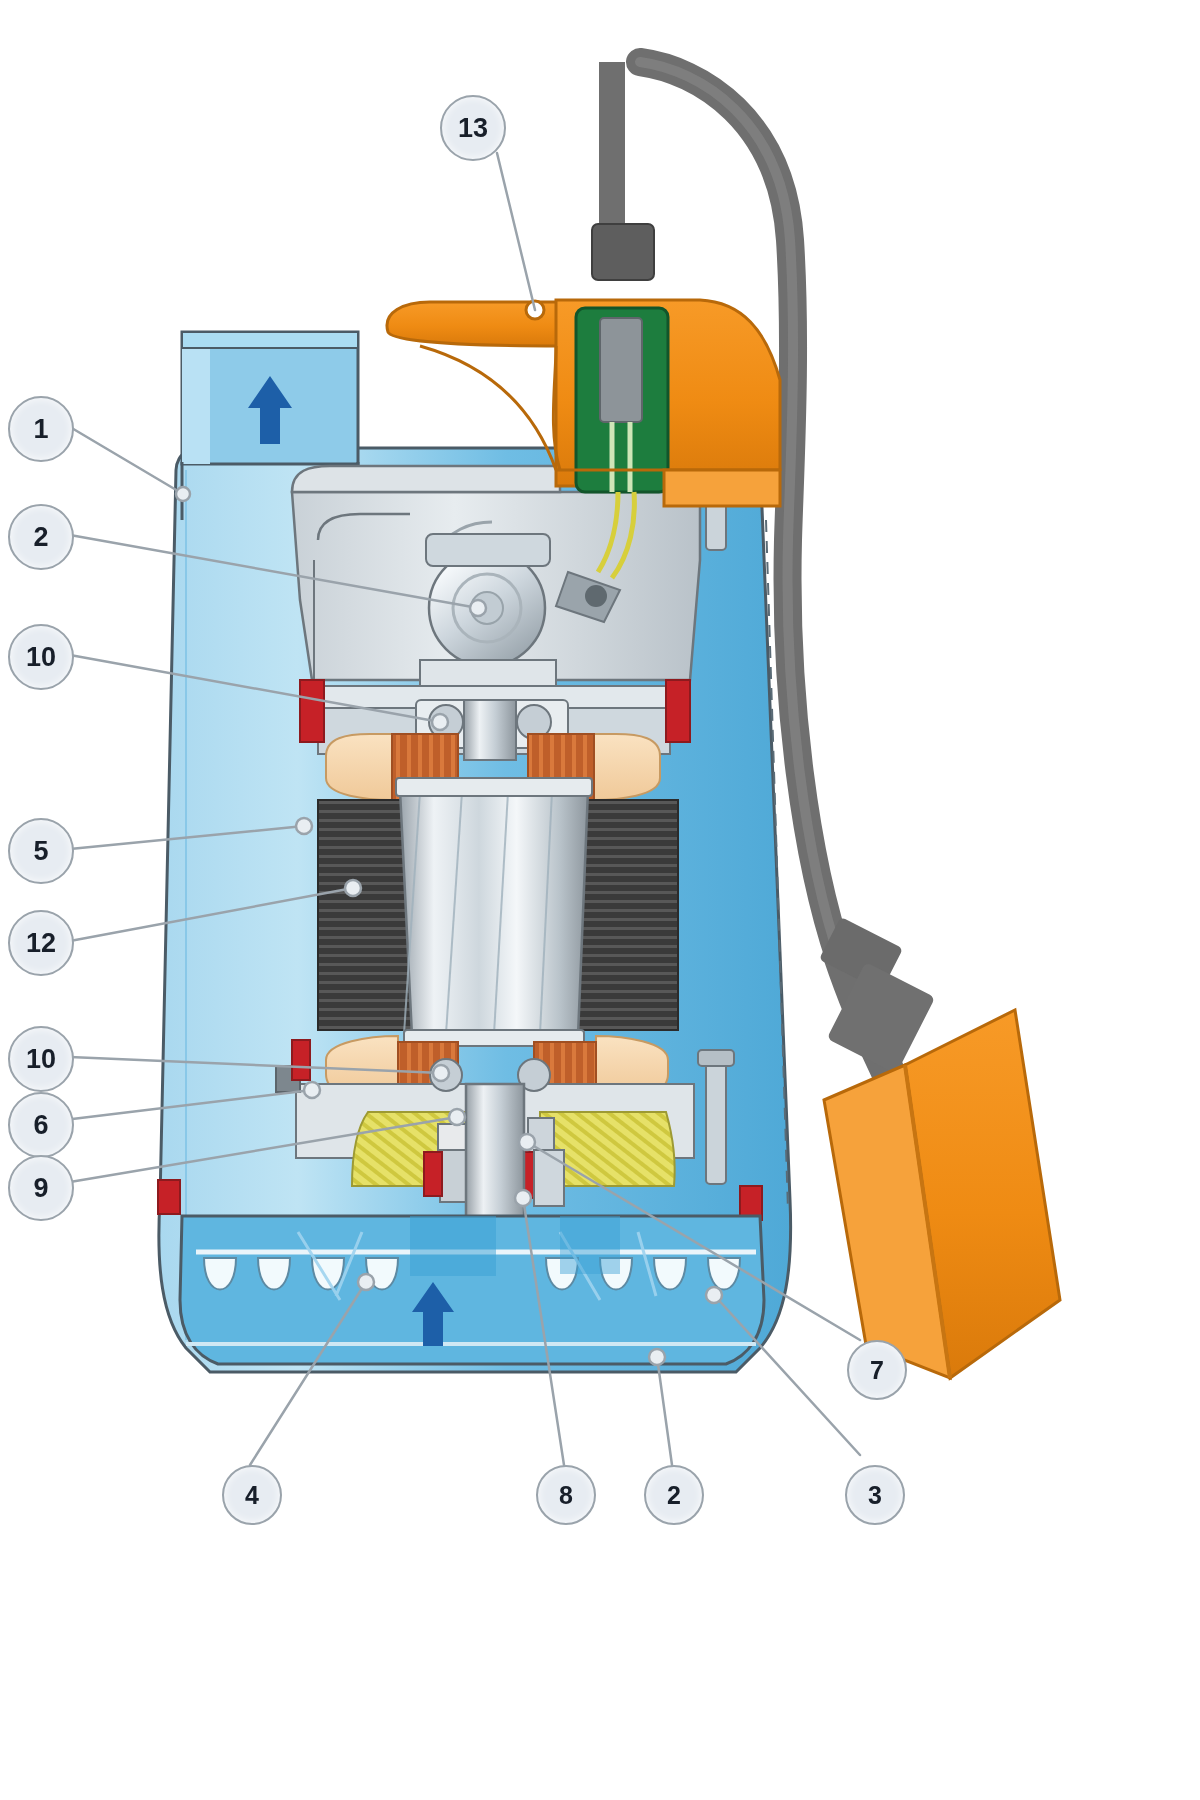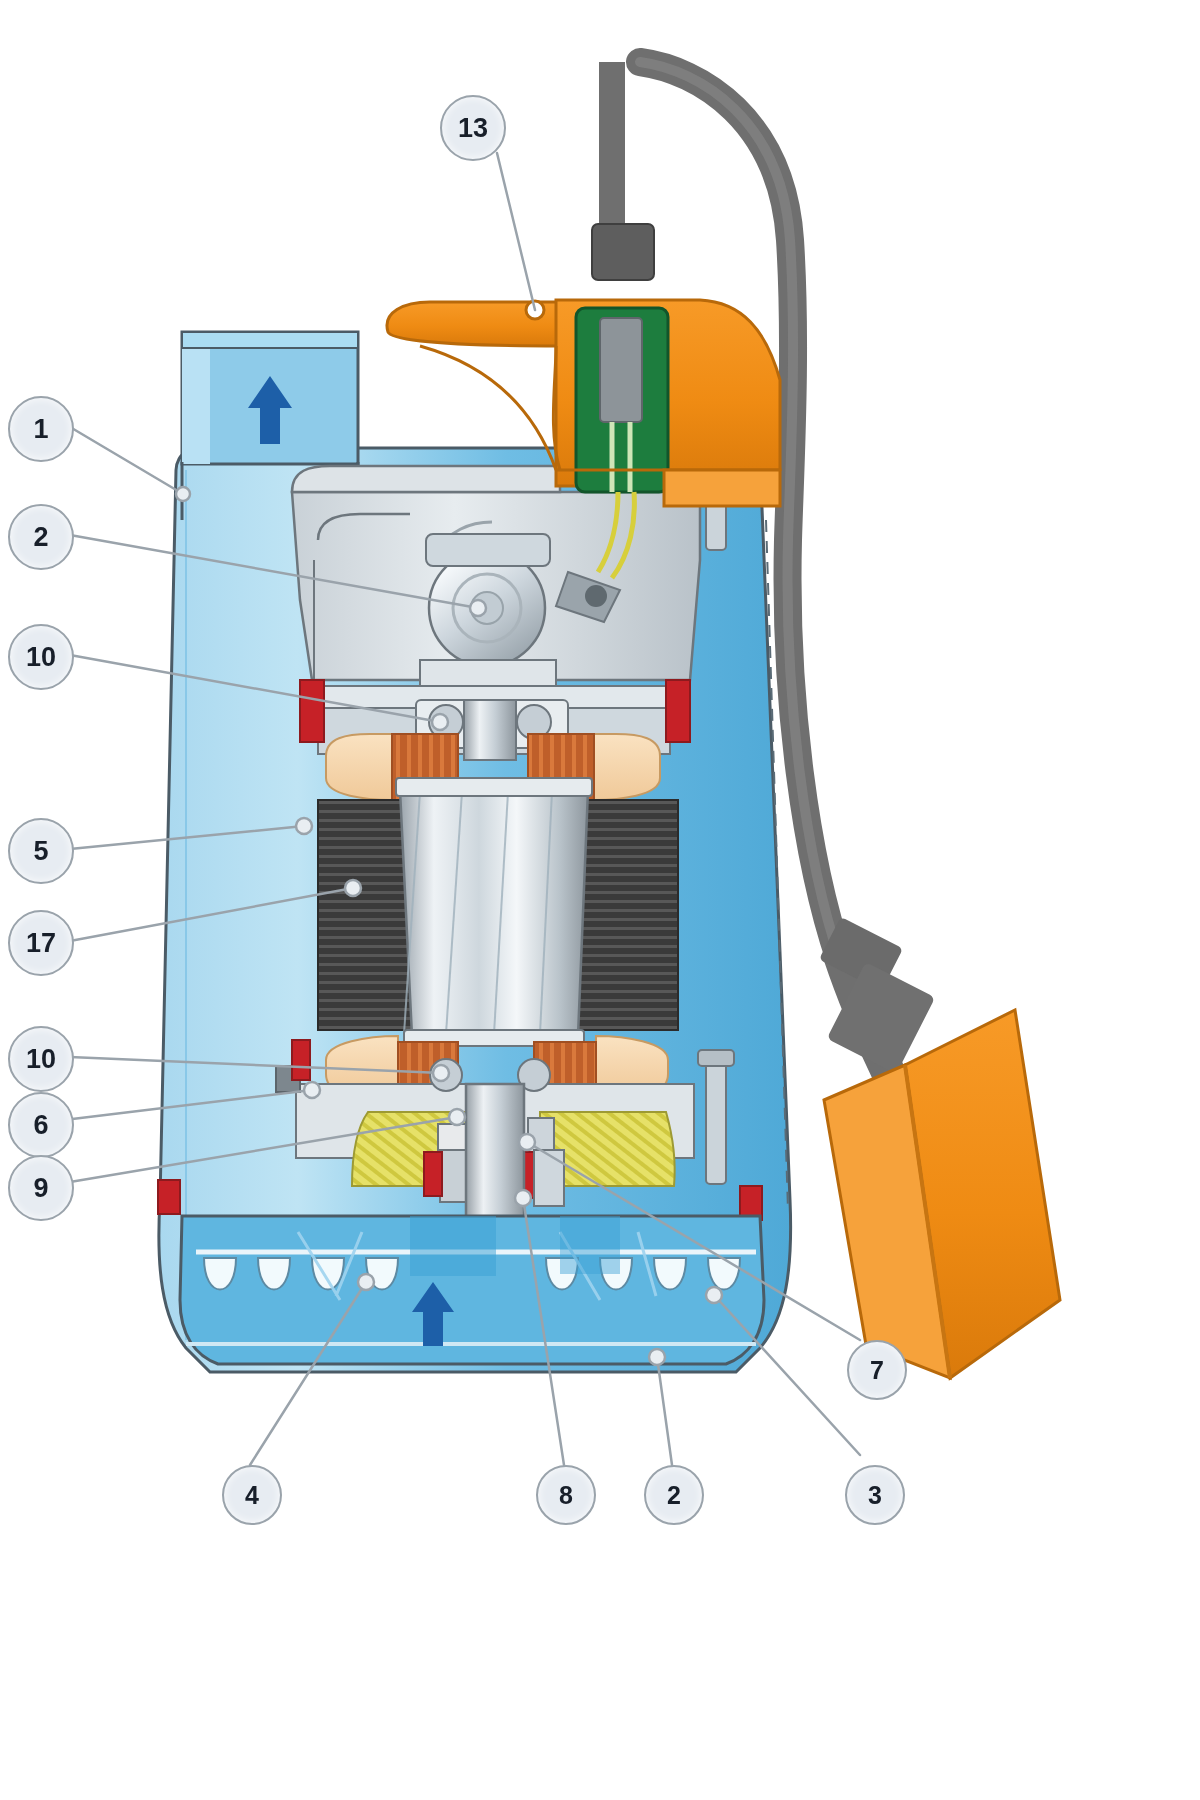--- a/index.html
+++ b/index.html
@@ -330,21 +330,21 @@
       <div class="callout big" style="left: 8px; top: 504px;">
         <span>2</span>
       </div>
       <div class="callout big" style="left: 8px; top: 624px;">
         <span>10</span>
       </div>
       <div class="callout big" style="left: 8px; top: 818px;">
         <span>5</span>
       </div>
       <div class="callout big" style="left: 8px; top: 910px;">
-        <span>17</span>
+        <span>12</span>
       </div>
       <div class="callout big" style="left: 8px; top: 1026px;">
         <span>10</span>
       </div>
       <div class="callout big" style="left: 8px; top: 1092px;">
         <span>6</span>
       </div>
       <div class="callout big" style="left: 8px; top: 1155px;">
         <span>9</span>
       </div>

